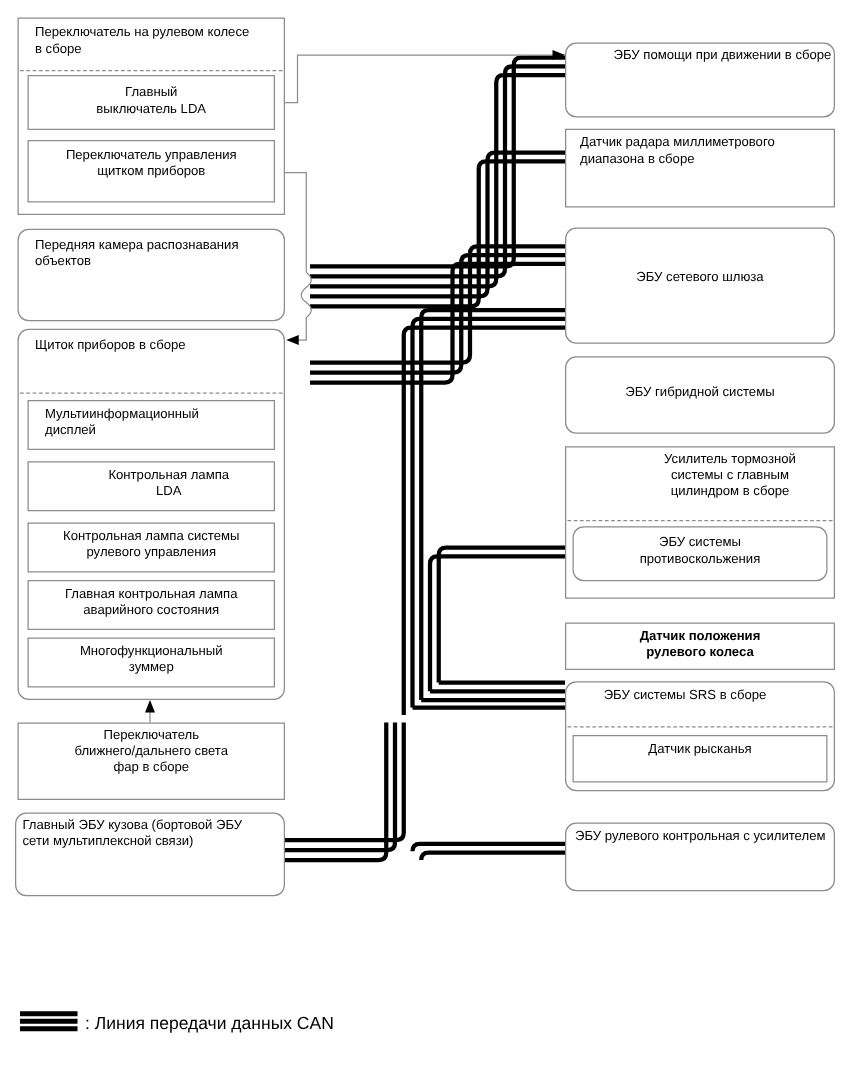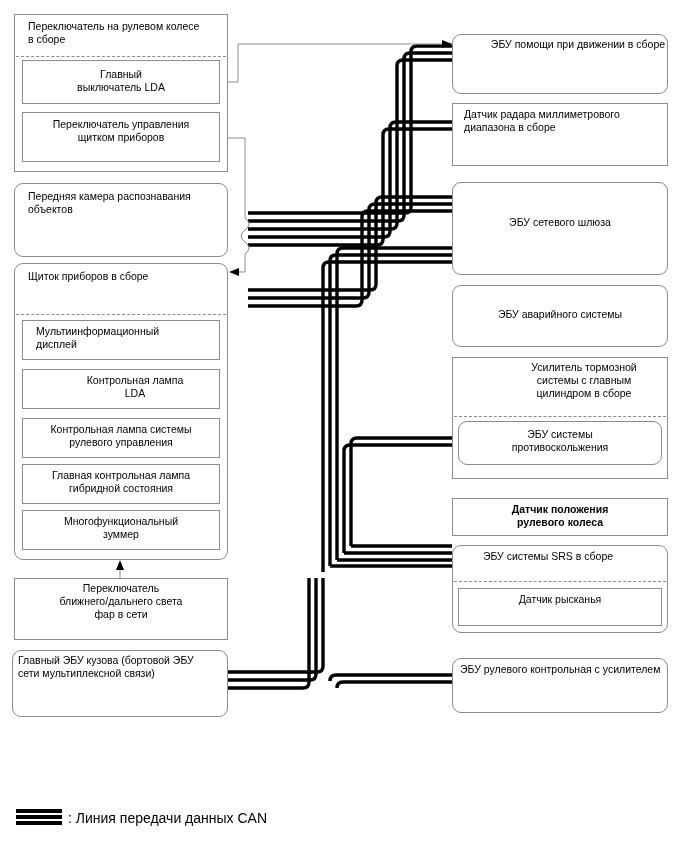--- a/index.html
+++ b/index.html
@@ -98,47 +98,47 @@
 <div class="box" style="left:22px;top:369px;width:198px;height:40px;"></div>
 <div class="label center" style="left:22px;top:374px;width:198px;padding-left:28px;">Контрольная лампа
 LDA</div>
 
 <div class="box" style="left:22px;top:418px;width:198px;height:40px;"></div>
 <div class="label center" style="left:22px;top:423px;width:198px;">Контрольная лампа системы
 рулевого управления</div>
 
 <div class="box" style="left:22px;top:464px;width:198px;height:40px;"></div>
 <div class="label center" style="left:22px;top:469px;width:198px;">Главная контрольная лампа
-гибридной состояния</div>
+аварийного состояния</div>
 
 <div class="box" style="left:22px;top:510px;width:198px;height:40px;"></div>
 <div class="label center" style="left:22px;top:515px;width:198px;">Многофункциональный
 зуммер</div>
 
 <div class="box" style="left:14px;top:578px;width:214px;height:62px;"></div>
 <div class="label center" style="left:24px;top:582px;width:194px;">Переключатель
 ближнего/дальнего света
-фар в сети</div>
+фар в сборе</div>
 
 <div class="box round" style="left:12px;top:650px;width:216px;height:67px;"></div>
 <div class="label left" style="left:18px;top:654px;width:208px;">Главный ЭБУ кузова (бортовой ЭБУ
 сети мультиплексной связи)</div>
 
 <div class="box round" style="left:452px;top:34px;width:216px;height:60px;"></div>
 <div class="label center" style="left:452px;top:38px;width:252px;text-align:center;">ЭБУ помощи при движении в сборе</div>
 
 <div class="box" style="left:452px;top:103px;width:216px;height:63px;"></div>
 <div class="label left" style="left:464px;top:108px;width:200px;">Датчик радара миллиметрового
 диапазона в сборе</div>
 
 <div class="box round" style="left:452px;top:182px;width:216px;height:93px;"></div>
 <div class="label center" style="left:452px;top:216px;width:216px;">ЭБУ сетевого шлюза</div>
 
 <div class="box round" style="left:452px;top:285px;width:216px;height:62px;"></div>
-<div class="label center" style="left:452px;top:308px;width:216px;">ЭБУ аварийного системы</div>
+<div class="label center" style="left:452px;top:308px;width:216px;">ЭБУ гибридной системы</div>
 
 <div class="box" style="left:452px;top:357px;width:216px;height:122px;"></div>
 <div class="label center" style="left:476px;top:361px;width:216px;">Усилитель тормозной
 системы с главным
 цилиндром в сборе</div>
 <div class="dashed" style="left:454px;top:416px;width:212px;"></div>
 
 <div class="box round" style="left:458px;top:421px;width:204px;height:44px;"></div>
 <div class="label center" style="left:458px;top:428px;width:204px;">ЭБУ системы
 противоскольжения</div>

